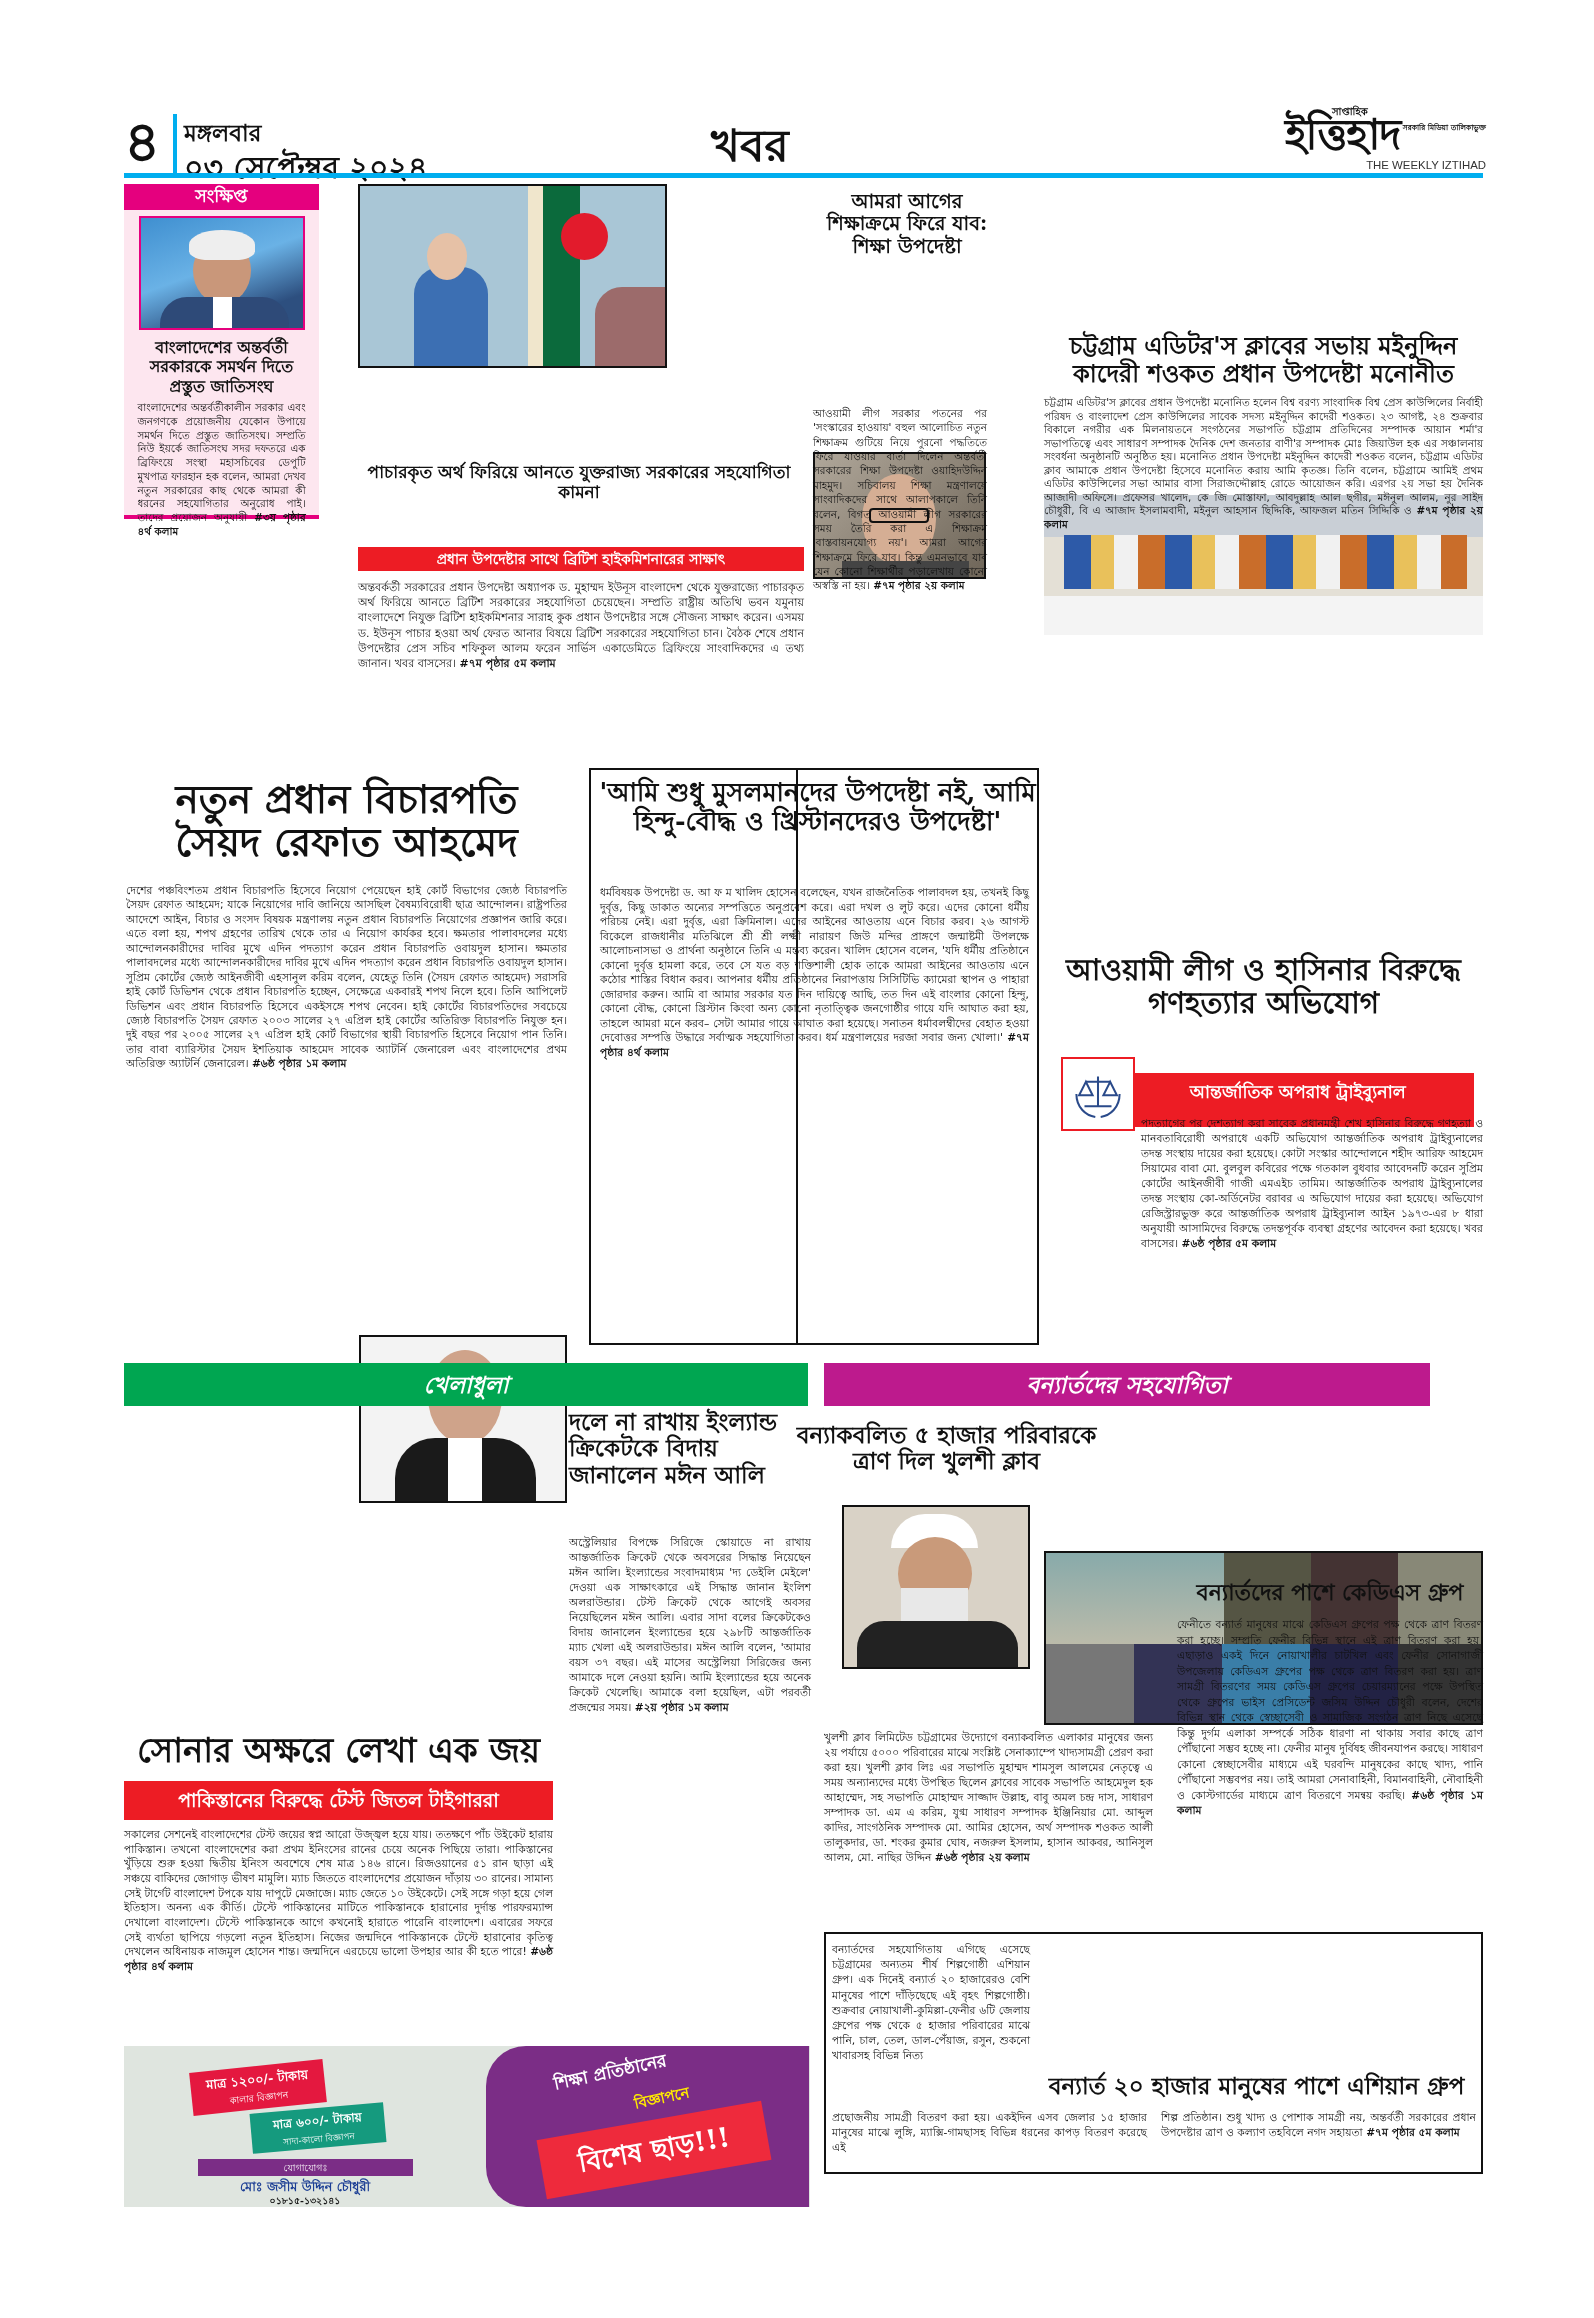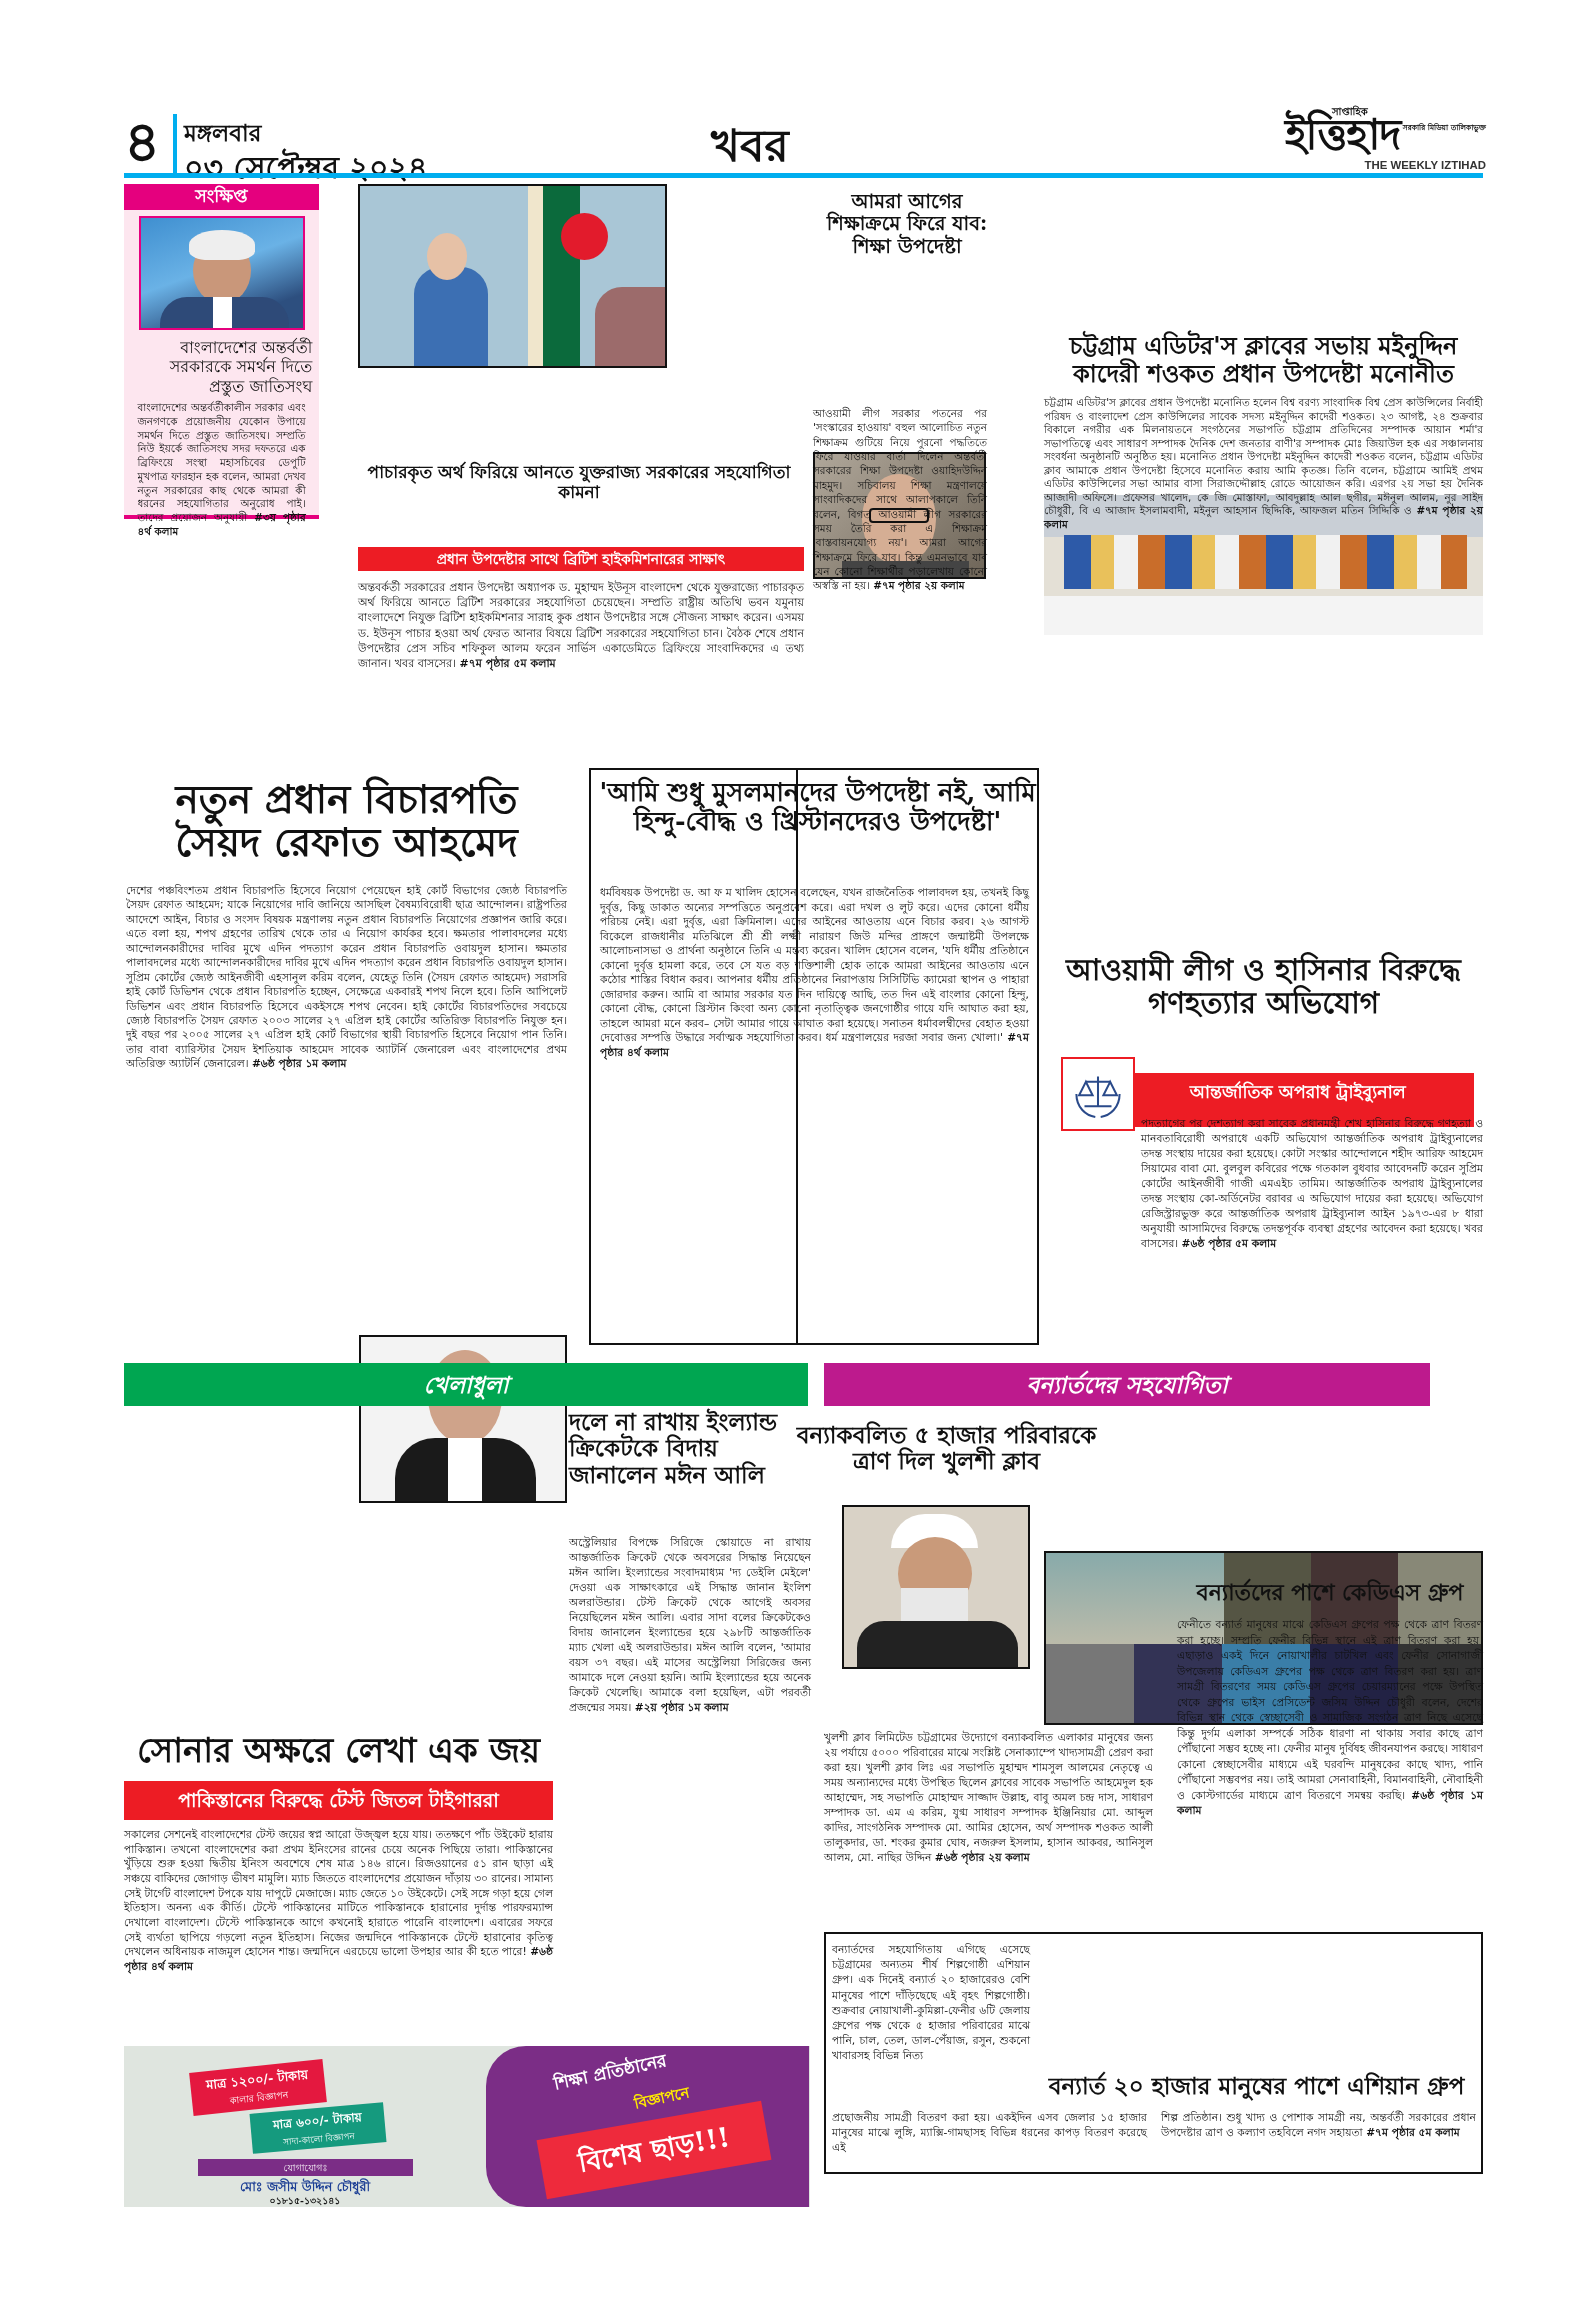--- a/index.html
+++ b/index.html
@@ -9,26 +9,26 @@
 .hdr-num{left:124px;top:113px;font-size:56px;font-weight:bold;line-height:1;font-family:"DejaVu Serif",serif}
 .hdr-vline{left:173px;top:114px;width:4px;height:62px;background:#00aeef}
 .hdr-day{left:184px;top:115px;font-size:23px;font-weight:bold;font-family:"DejaVu Serif",serif}
 .hdr-date{left:184px;top:144px;font-size:30px;font-weight:bold;font-family:"DejaVu Serif",serif}
 .hdr-section{left:711px;top:113px;font-size:44px;font-weight:bold;font-family:"DejaVu Serif",serif}
 .hdr-line{left:124px;top:173px;width:1359px;height:5.4px;background:#00aeef}
 .logo-wrap{left:1285px;top:107px;width:201px;height:64px}
 .logo-small{position:absolute;left:47px;top:-2.7px;font-size:10px;font-weight:bold}
 .logo-tag{position:absolute;right:0;top:15px;font-size:7.4px;font-weight:bold}
 .logo-main{position:absolute;left:0;top:6.7px;font-size:42px;font-weight:900;font-family:"DejaVu Serif",serif;letter-spacing:-1.3px;line-height:1}
-.logo-en{position:absolute;right:0;bottom:0;font-size:11.4px;font-weight:bold;color:#333;font-family:"Liberation Sans",sans-serif}
+.logo-en{position:absolute;right:0;bottom:0;font-size:11.4px;font-weight:normal;color:#333;font-family:"Liberation Sans",sans-serif}
 
 .sidebar{left:124px;top:184px;width:195px;height:335px;background:#fde6ef;border-bottom:4px solid #e5007e}
 .sidebar-title{height:25.5px;background:#e5007e;color:#fff;text-align:center;font-size:17.4px;font-weight:bold;line-height:25.5px}
 .sidebar-photo{margin:6.7px auto 0;width:166px;height:114px;border:2px solid #e5007e;background:linear-gradient(160deg,#3f8fd0,#6ab2e6 45%,#2d4f7f 80%);position:relative;overflow:hidden}
-.sb-head{margin-top:8px;text-align:right;font-size:16px;font-weight:normal;line-height:1.2;font-family:"DejaVu Serif",serif;padding:0 6.7px}
+.sb-head{margin-top:8px;text-align:center;font-size:16px;font-weight:bold;line-height:1.2;font-family:"DejaVu Serif",serif;padding:0 6.7px}
 .sb-body{padding:5.4px 13.4px 0 13.4px;font-size:10.4px;line-height:1.32;text-align:justify}
 
 .photo{background:#bbb;border:2px solid #111;overflow:hidden;position:relative}
 .face{position:absolute;border-radius:50%}
 .body-text{font-size:10.7px;line-height:1.38;text-align:justify}
 .jump{font-weight:bold}
 .headline{font-weight:bold;font-family:"DejaVu Serif",serif;text-align:center;line-height:1.15}
 .redbar{background:#ed1c24;color:#fff;font-weight:bold;text-align:center}
 .boxed{border:2px solid #111}
 .secbar{height:43px;color:#fff;font-size:23px;font-weight:bold;text-align:center;line-height:43px;font-style:italic;font-family:"DejaVu Serif",serif}

